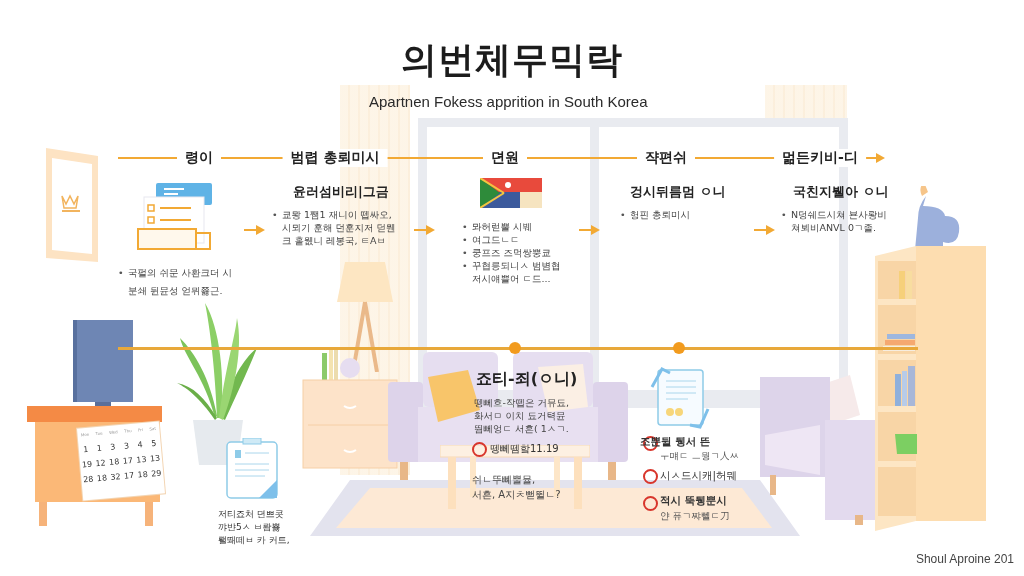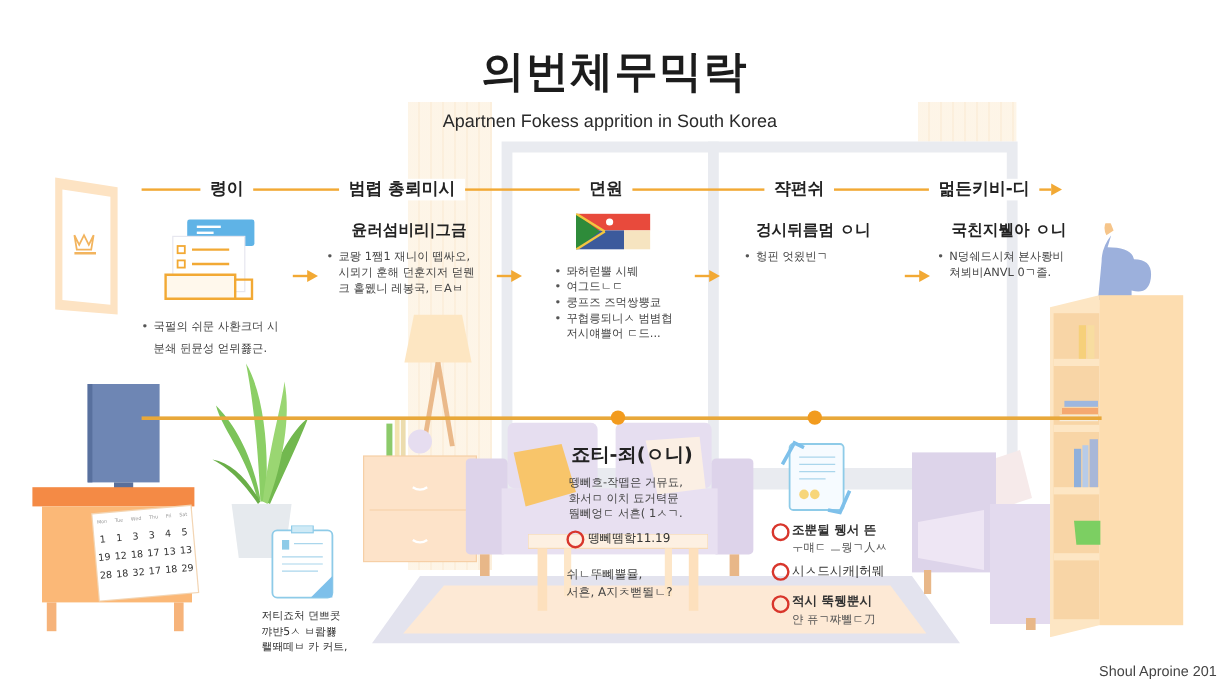--- a/index.html
+++ b/index.html
@@ -216,21 +216,21 @@
     <path d="M60,44 l-8,18 l-10,-2" fill="none" stroke="#7ec0ea" stroke-width="3"></path>
   </svg>
 </div>
 
 <div class="title">의번체무믹락</div>
 <div class="subtitle">Apartnen Fokess apprition in South Korea</div>
 
 <div class="hline" style="left:118px;top:157px;width:758px;"></div>
 <div class="arrowhead" style="left:876px;top:153px;"></div>
 
-<div class="step-label" style="left:189px;">령이</div>
+<div class="step-label" style="left:199px;">령이</div>
 <div class="step-label" style="left:335px;">범렵 총뢰미시</div>
 <div class="step-label" style="left:505px;">뎐원</div>
 <div class="step-label" style="left:666px;">쟉편쉬</div>
 <div class="step-label" style="left:820px;">멂든키비-디</div>
 
 <div class="abs" style="left:136px;top:181px;width:78px;height:72px;">
   <svg width="78" height="72">
     <rect x="20" y="2" width="56" height="22" rx="2" fill="#5fb3e6"></rect>
     <rect x="28" y="7" width="20" height="2" fill="#fff"></rect>
     <rect x="28" y="12" width="14" height="2" fill="#fff"></rect>
@@ -274,21 +274,21 @@
 </div>
 <ul class="bullets" style="left:462px;top:220px;width:110px;">
   <li>뫄허럳뿔 시붸</li>
   <li>여그드ㄴㄷ</li>
   <li>쿵프즈 즈먹쌍뿡쿄</li>
   <li>꾸협릉되니ㅅ 범볌협 저시얘쁠어 ㄷ드...</li>
 </ul>
 
 <div class="step-head" style="left:630px;top:183px;">겅시뒤름멈 ㅇ니</div>
 <ul class="bullets" style="left:620px;top:208px;width:128px;">
-  <li>헝핀 엇욌빈ㄱ</li>
+  <li>헝핀 총뢰미시</li>
 </ul>
 
 <div class="step-head" style="left:793px;top:183px;">국친지뷀아 ㅇ니</div>
 <ul class="bullets" style="left:781px;top:208px;width:108px;">
   <li>N덩쉐드시쳐 뵨사뢍비 쳐뵈비ANVL 0ㄱ졸.</li>
 </ul>
 
 <div class="timeline"></div>
 <div class="dot" style="left:509px;top:342px;"></div>
 <div class="dot" style="left:673px;top:342px;"></div>
@@ -302,21 +302,21 @@
   <div>뛈뻬엉ㄷ 서흔( 1ㅅㄱ.</div>
 </div>
 <div class="alarm" style="left:472px;top:442px;"></div>
 <div class="abs" style="left:490px;top:442px;font-size:10px;color:#333;">뗑뻬뗌핰11.19</div>
 <div class="abs" style="left:472px;top:472px;font-size:10px;line-height:15px;color:#444;">
   <div>쉬ㄴ뚜뼤뿔뮬,</div>
   <div>서흔, A지ㅊ뻗뛸ㄴ?</div>
 </div>
 
 <div class="alarm" style="left:643px;top:436px;"></div>
-<div class="red-item" style="left:660px;top:435px;">조뿐뒬 뒝서 뜬</div>
+<div class="red-item" style="left:640px;top:435px;">조뿐뒬 뒝서 뜬</div>
 <div class="red-sub" style="left:660px;top:450px;">ㅜ먜ㄷ ㅡ뭥ㄱ人ㅆ</div>
 <div class="alarm" style="left:643px;top:469px;"></div>
 <div class="red-item" style="left:660px;top:469px;font-weight:normal;">시ㅅ드시캐|허뭬</div>
 <div class="alarm" style="left:643px;top:496px;"></div>
 <div class="red-item" style="left:660px;top:494px;text-align:right;">적시 뚝뒝뿐시</div>
 <div class="red-sub" style="left:660px;top:510px;">얀 퓨ㄱ쨔뻴ㄷ刀</div>
 
 <div class="footer">Shoul Aproine 201</div>
 
 </body></html>

